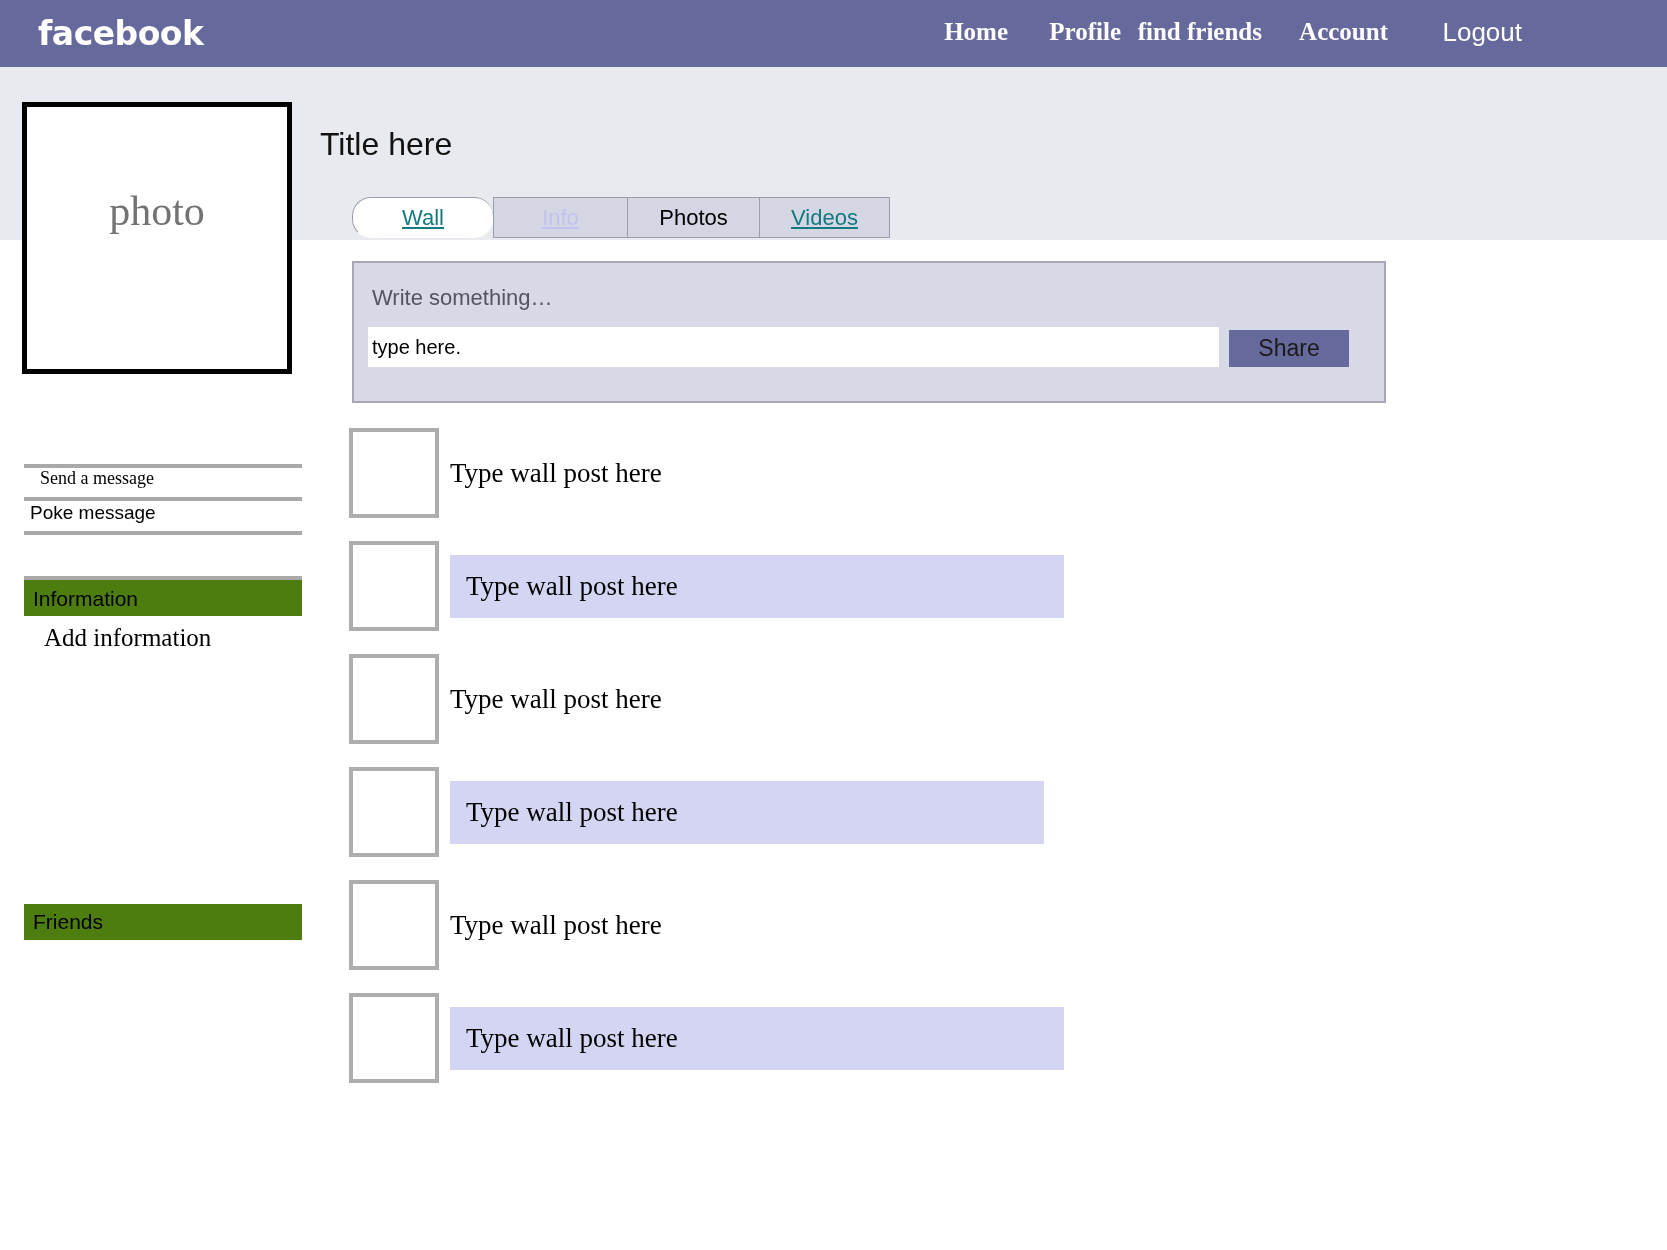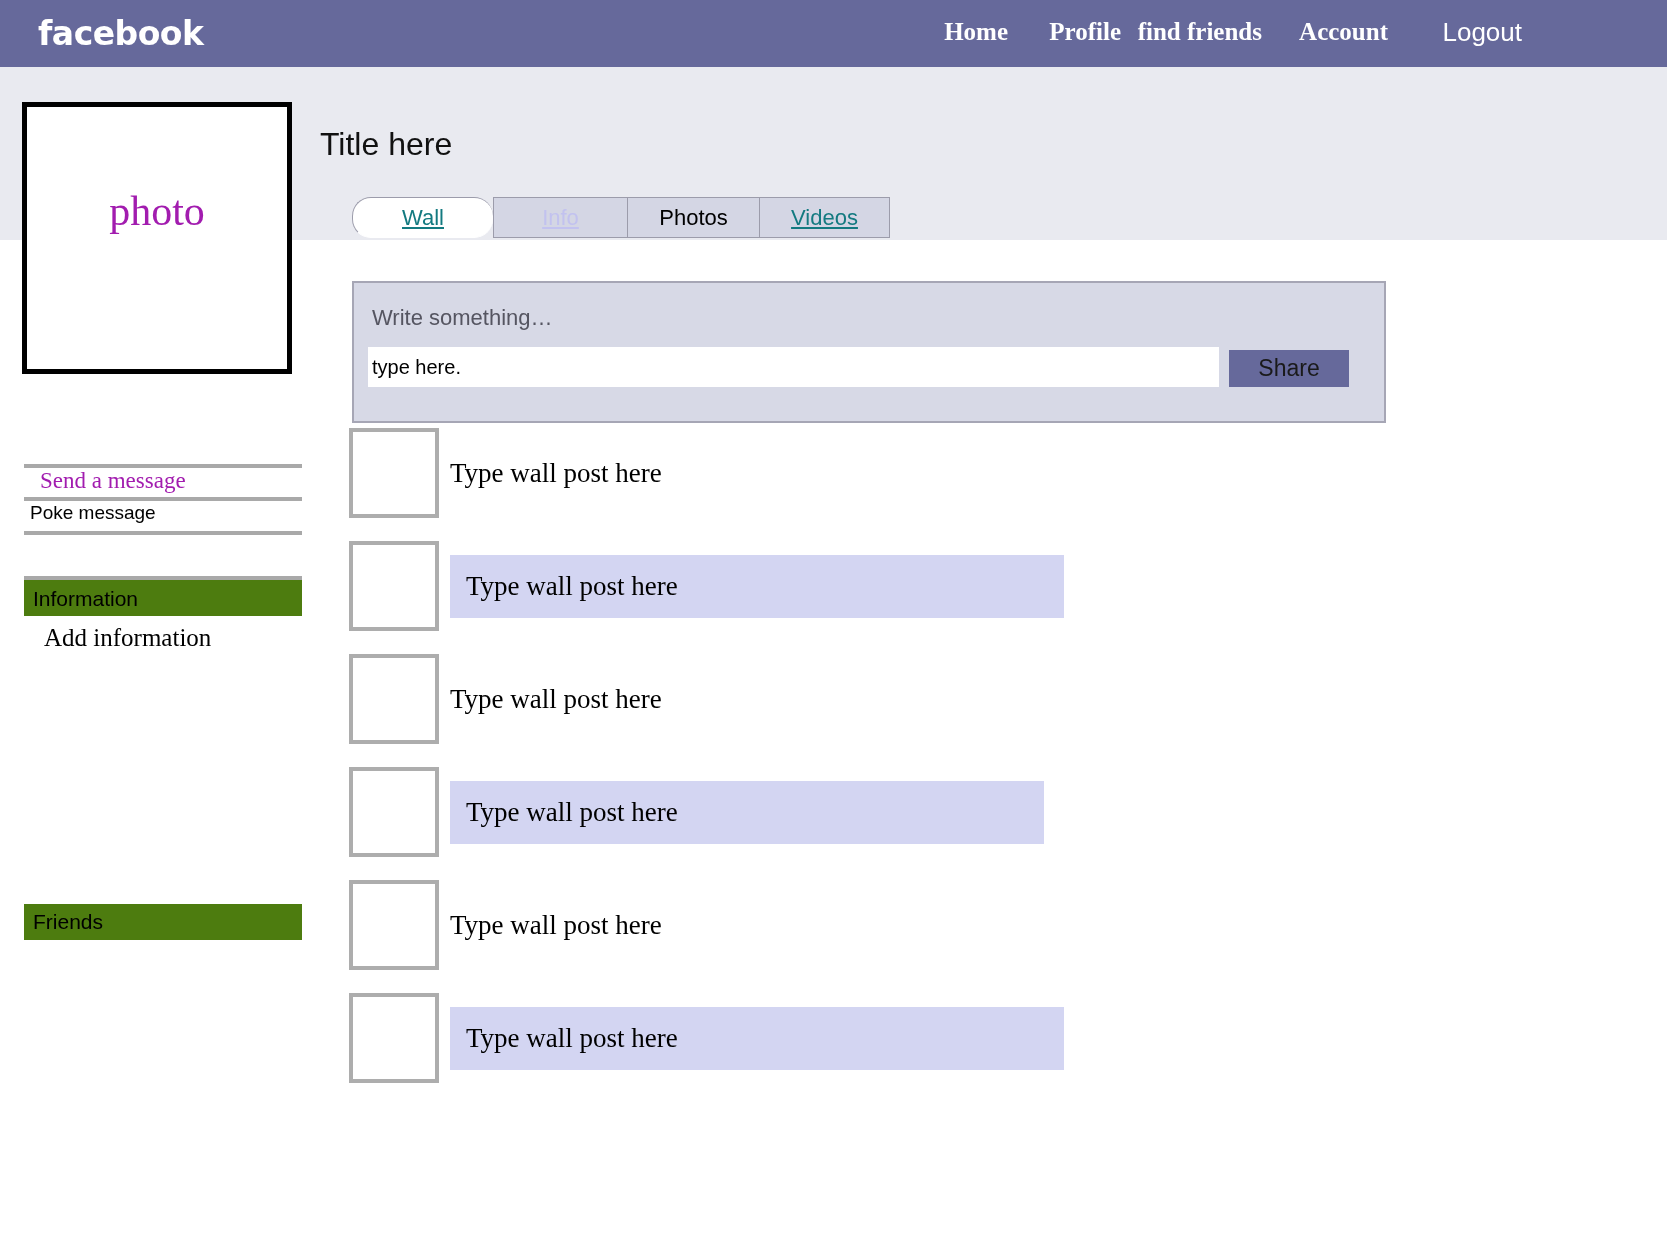--- a/index.html
+++ b/index.html
@@ -81,41 +81,41 @@
     box-sizing: border-box;
   }
   #photo-label {
     position: absolute;
     left: 0;
     right: 0;
     top: 80px;
     text-align: center;
     font-family: "Liberation Serif", serif;
     font-size: 42px;
-    color: #a21caf;
+    color: #737373;
   }
 
   .hrule {
     position: absolute;
     left: 24px;
     width: 278px;
     height: 4px;
     background: #a9a9a9;
   }
   #rule-1 { top: 464px; }
   #rule-2 { top: 497px; }
   #rule-3 { top: 531px; }
 
   #send-message {
     position: absolute;
     left: 40px;
     top: 468px;
     font-family: "Liberation Serif", serif;
-    font-size: 23px;
-    color: #a21caf;
+    font-size: 18px;
+    color: #000000;
   }
   #poke-message {
     position: absolute;
     left: 30px;
     top: 502px;
     font-family: "Liberation Sans", sans-serif;
     font-size: 19px;
     color: #000000;
   }
 
@@ -199,21 +199,20 @@
   
   #composer {
     position: absolute;
     left: 352px;
     top: 261px;
     width: 1034px;
     height: 142px;
     box-sizing: border-box;
     background: #d7d9e6;
     border: 2px solid #a6a6b5;
-    margin-top: 20px;
   }
   #composer-prompt {
     position: absolute;
     left: 18px;
     top: 22px;
     font-family: "Liberation Sans", sans-serif;
     font-size: 22px;
     color: #555561;
   }
   #composer-input {

